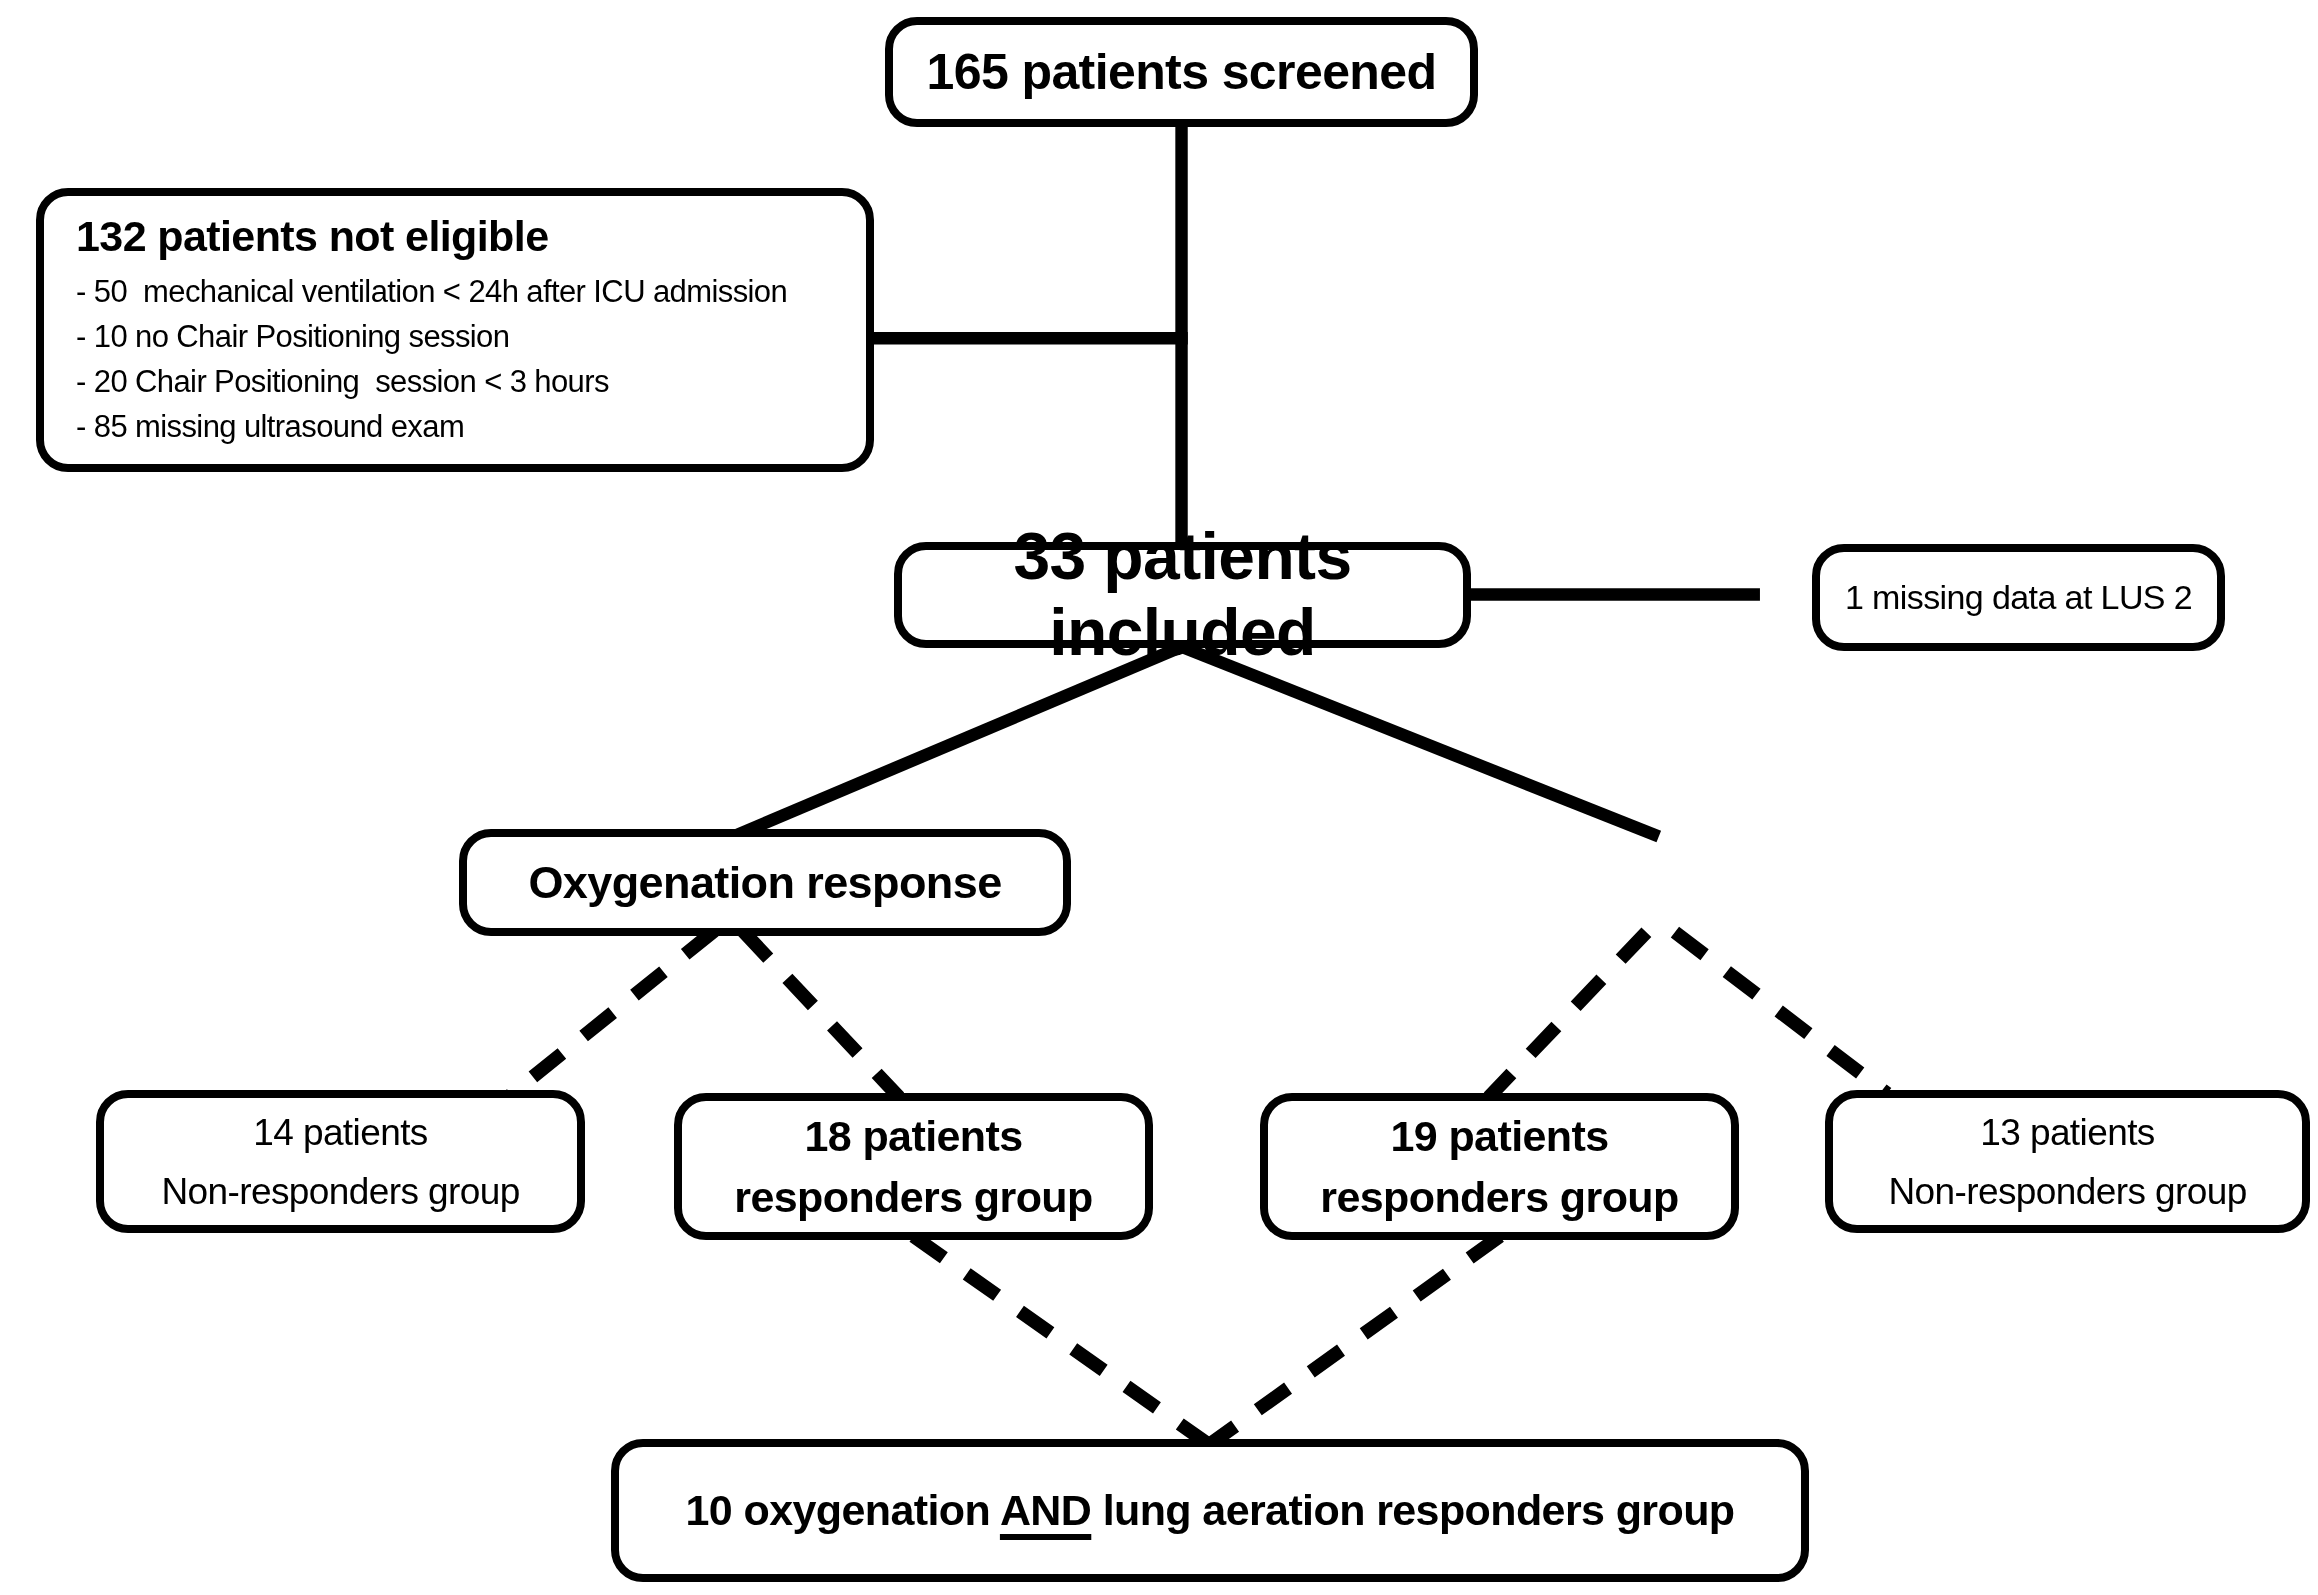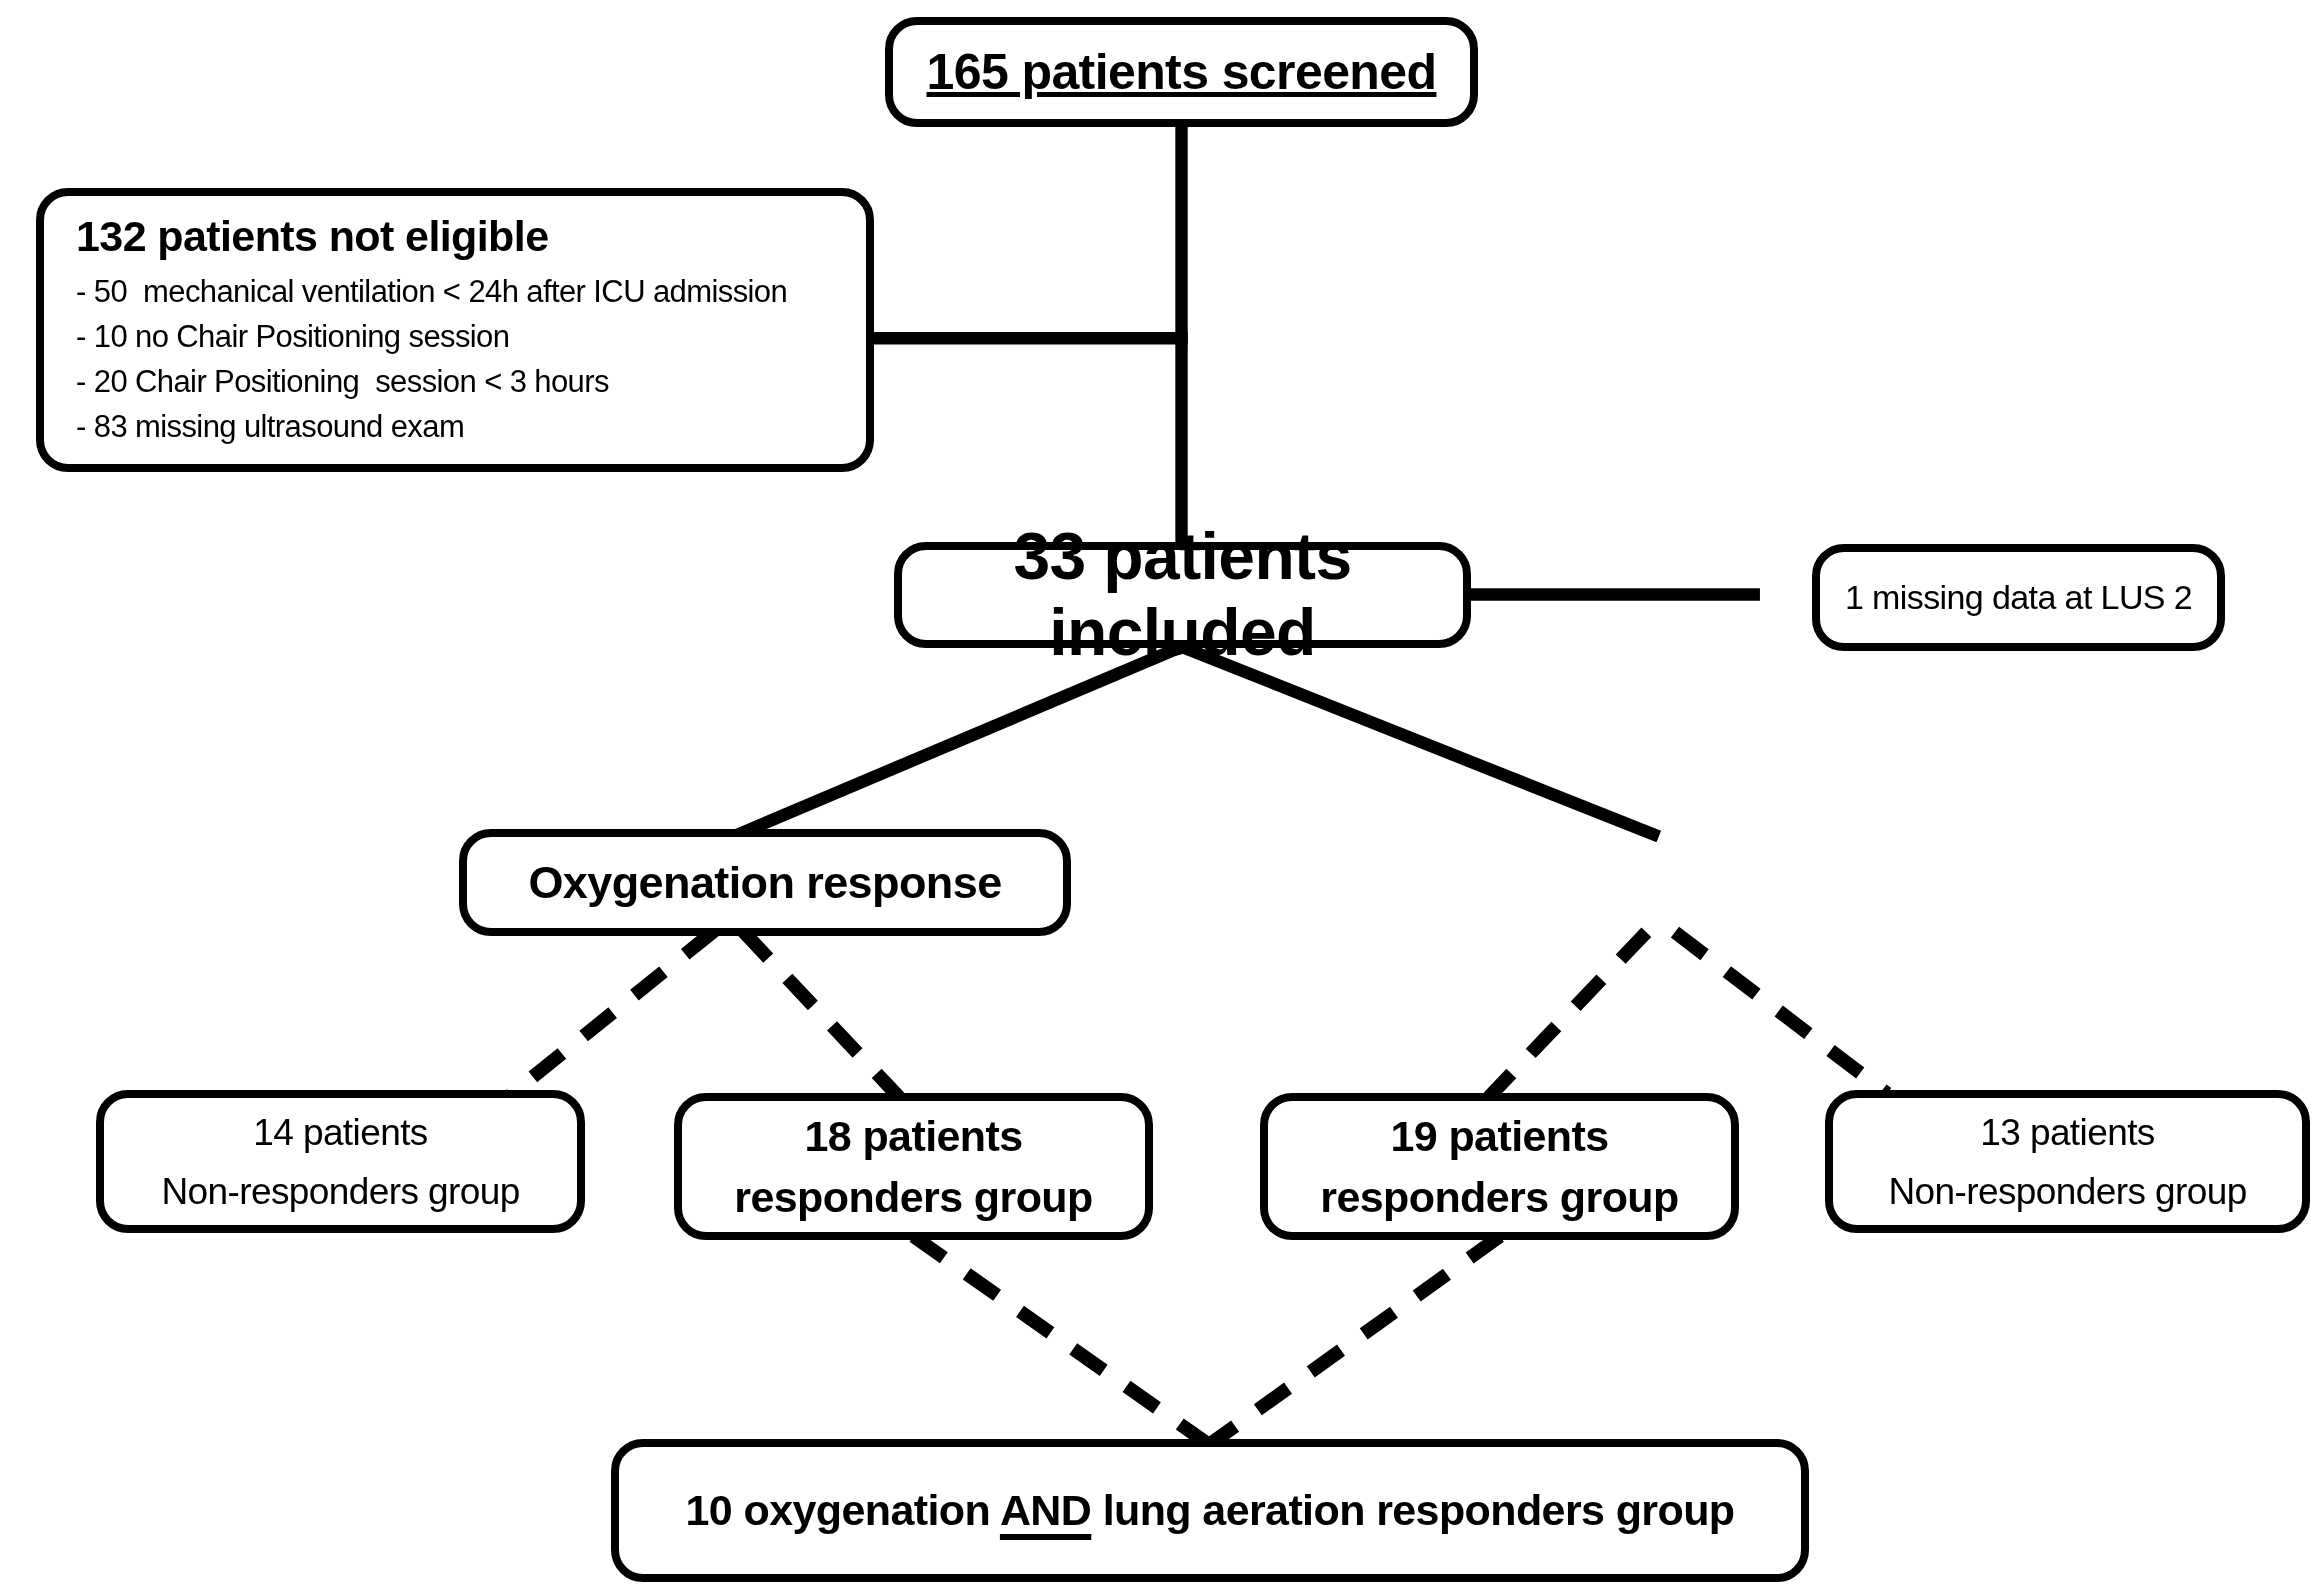--- a/index.html
+++ b/index.html
@@ -32,21 +32,21 @@
     border: 8px solid #000000;
     border-radius: 32px;
     display: flex;
     flex-direction: column;
     align-items: center;
     justify-content: center;
     text-align: center;
     line-height: 1.15;
   }
 
-  .box-screened   { left: 885px; top: 17.4px;   width: 593px;  height: 110px; font-size: 50px; font-weight: bold; letter-spacing: -0.6px; text-decoration: underline; }
+  .box-screened   { left: 885px; top: 17.4px;   width: 593px;  height: 110px; font-size: 50px; font-weight: bold; letter-spacing: -0.6px; }
   .box-noteligible{ left: 36px;   top: 188px;  width: 838px; height: 284px; align-items: flex-start; text-align: left; padding: 10px 32px; }
   .ne-title { font-size: 43px; font-weight: bold; line-height: 50px; margin-bottom: 7.4px; letter-spacing: -0.6px; }
   .ne-item  { font-size: 31px; line-height: 45px; white-space: pre-wrap; letter-spacing: -0.6px; }
   .box-included   { left: 894px; top: 542px;  width: 577px;  height: 106px; font-size: 66px; font-weight: bold; letter-spacing: -0.6px; }
   .box-missing    { left: 1812px; top: 544px;  width: 413px;  height: 107px; font-size: 34px; letter-spacing: -0.6px; }
   .box-oxy        { left: 459px;  top: 829px; width: 612px;  height: 107px; font-size: 45px; font-weight: bold; letter-spacing: -0.6px; }
   .box-lung       { left: 1383px; top: 829px; width: 560px;  height: 107px; font-size: 45px; font-weight: bold; letter-spacing: -0.6px; }
   .box-p14        { left: 96px;  top: 1090px; width: 489px;  height: 143px; font-size: 37px; line-height: 59px; letter-spacing: -0.6px; }
   .box-p18        { left: 674px; top: 1093px; width: 479px;  height: 147px; font-size: 43px; font-weight: bold; line-height: 61px; letter-spacing: -0.6px; }
   .box-p19        { left: 1260px; top: 1093px; width: 479px;  height: 147px; font-size: 43px; font-weight: bold; line-height: 61px; letter-spacing: -0.6px; text-align: center; }
@@ -80,21 +80,21 @@
 
   <div class="box box-screened">
     <span>165 patients screened</span>
   </div>
 
   <div class="box box-noteligible">
     <div class="ne-title">132 patients not eligible</div>
     <div class="ne-item">- 50  mechanical ventilation &lt; 24h after ICU admission</div>
     <div class="ne-item">- 10 no Chair Positioning session</div>
     <div class="ne-item">- 20 Chair Positioning  session &lt; 3 hours</div>
-    <div class="ne-item">- 83 missing ultrasound exam</div>
+    <div class="ne-item">- 85 missing ultrasound exam</div>
   </div>
 
   <div class="box box-included">
     <span>33 patients included</span>
   </div>
 
   <div class="box box-missing">
     <span>1 missing data at LUS 2</span>
   </div>
 

